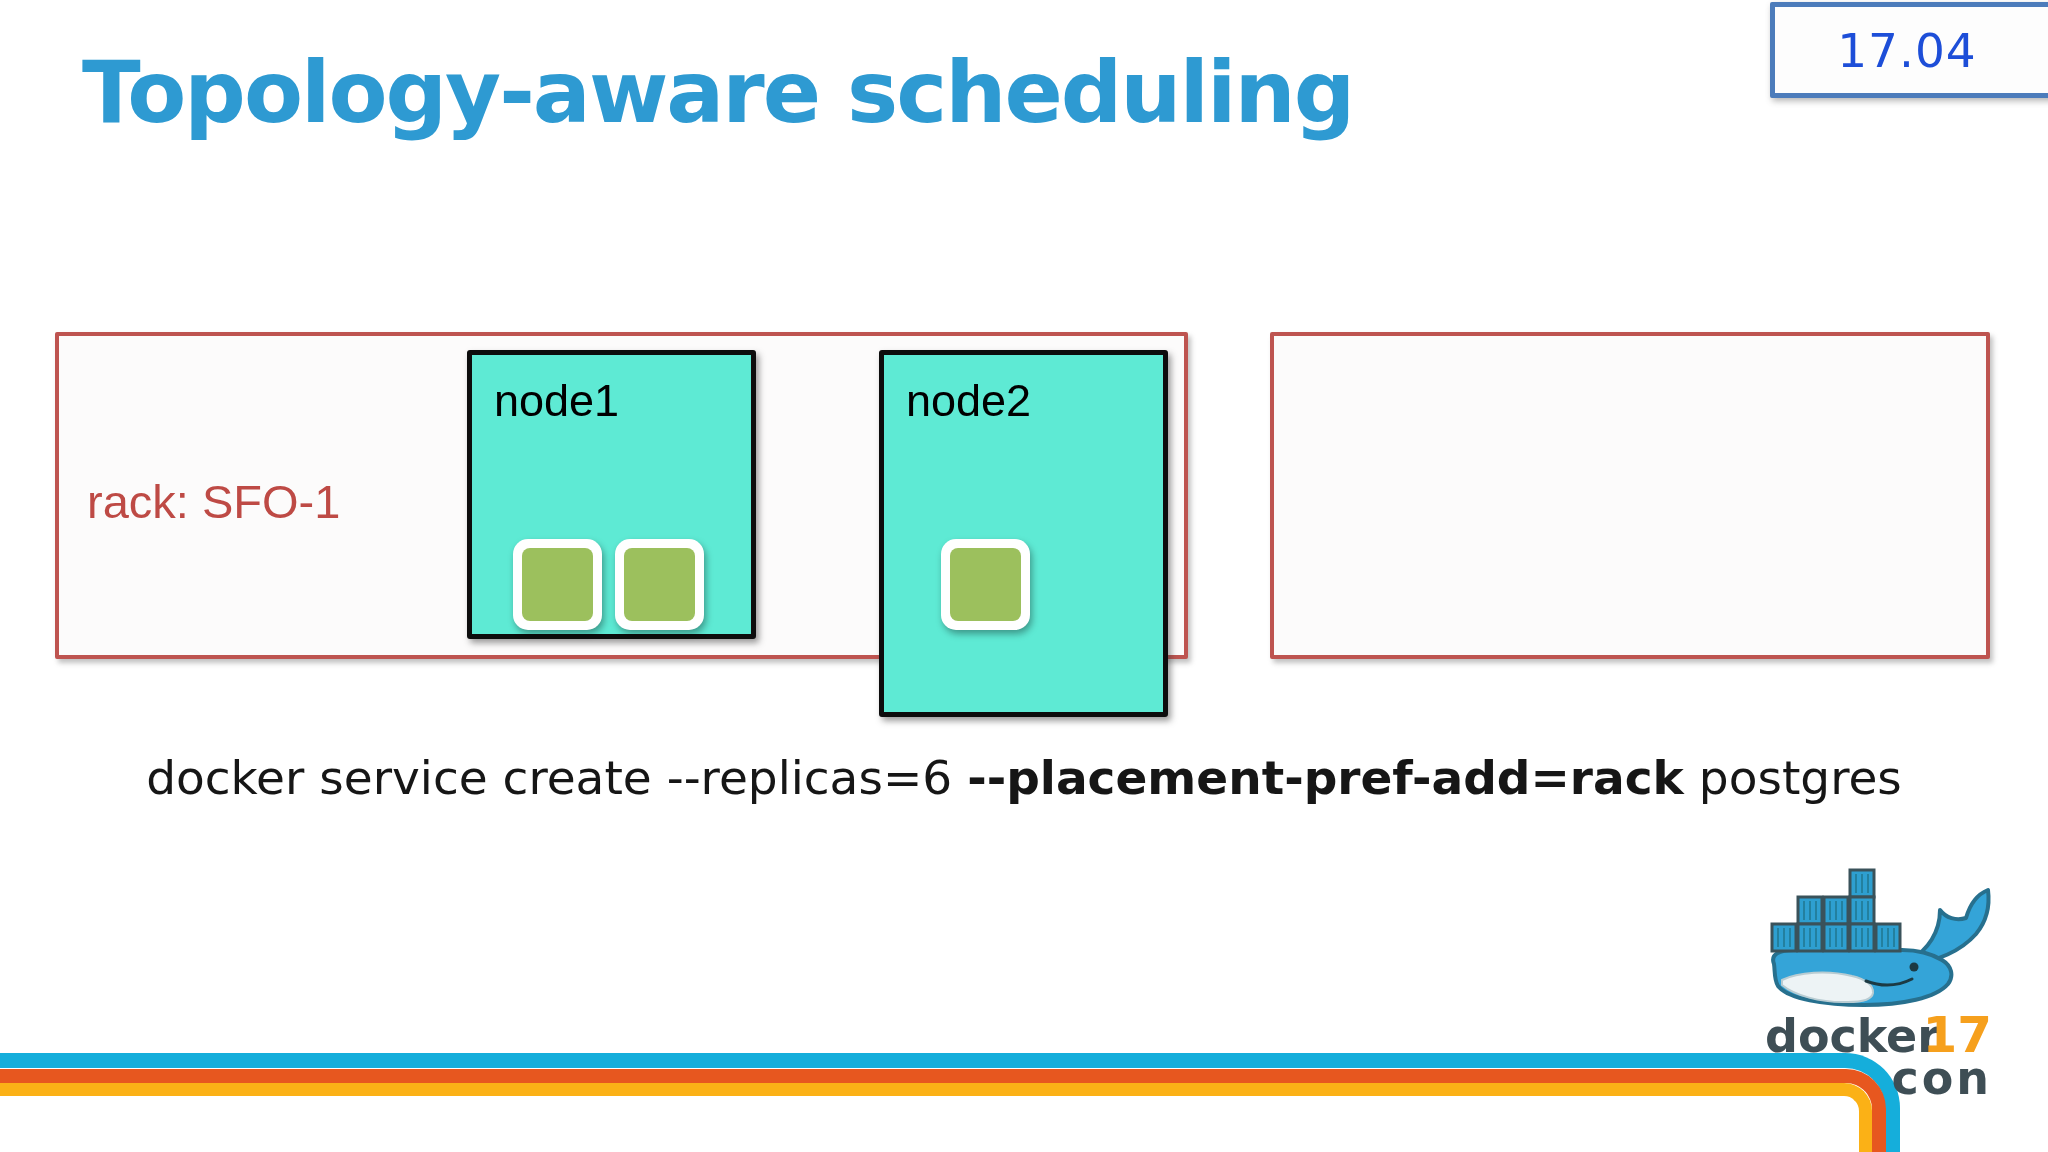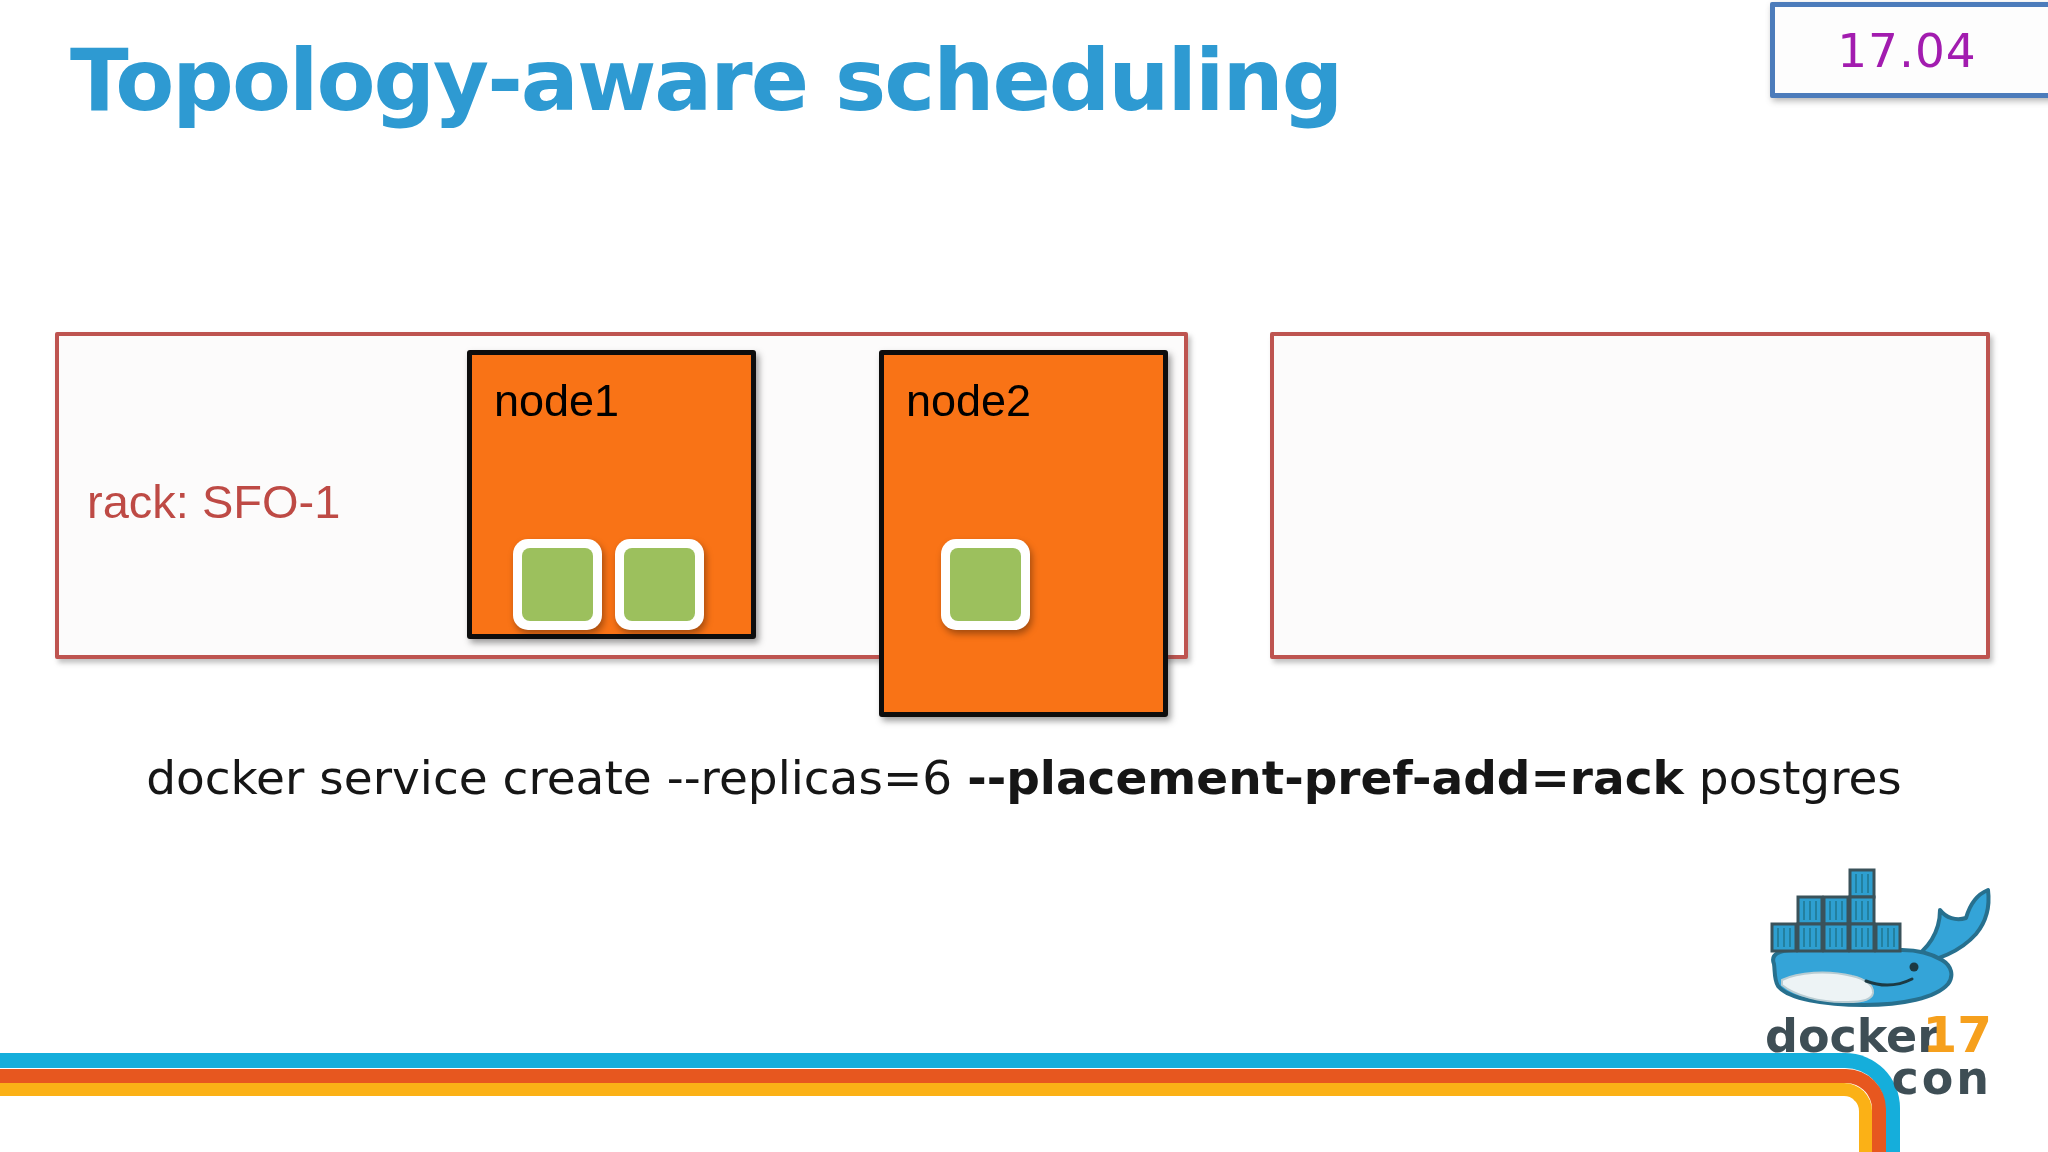--- a/index.html
+++ b/index.html
@@ -15,25 +15,25 @@
     position:absolute; top:2px; right:-14px;
     width:292px; height:96px;
     box-sizing:border-box;
     background:#fdfdfd;
     border:5px solid #4c7cbb;
     border-radius:2px;
     box-shadow:2px 3px 6px rgba(90,90,90,.45);
     display:flex; align-items:center; justify-content:center;
     padding-right:18px;
   }
-  .badge span { color:#a21caf; font-size:47px; letter-spacing:1px; }
+  .badge span { color:#1d4ed8; font-size:47px; letter-spacing:1px; }
 
   
   .title {
-    position:absolute; left:70px; top:30px; margin:0;
+    position:absolute; left:70px; top:30px; margin:12px;
     font-size:86px; font-weight:bold; letter-spacing:-2px;
     color:#2e9ad2; white-space:nowrap;
   }
   .subtitle {
     position:absolute; left:74px; top:152px;
     font-size:45px; font-weight:bold; letter-spacing:0px;
     white-space:nowrap;
   }
   .subtitle .hl   { color:#f0953c; }
   .subtitle .rest { color:#44545c; }
@@ -54,21 +54,21 @@
     font-size:47px; color:#be4a45; white-space:nowrap;
   }
   .rack-1 .rack-label { left:28px;  top:138px; }
   .rack-2 .rack-label { left:466px; top:138px; }
 
   
   .node {
     position:absolute; box-sizing:border-box;
     border:5px solid #0d0d0d;
     border-radius:3px;
-    background:#f97316;
+    background:#5eead4;
     box-shadow:3px 4px 6px rgba(60,60,60,.5);
   }
   .node-label {
     display:block; margin:20px 0 0 22px;
     font-family:"Liberation Sans", sans-serif;
     font-size:45px; color:#000;
   }
   .node-1 { left:408px; top:14px; width:289px; height:289px; }
   .node-2 { left:820px; top:14px; width:289px; height:367px; }
   .node-3 { left:20px;  top:14px; width:291px; height:290px; }

